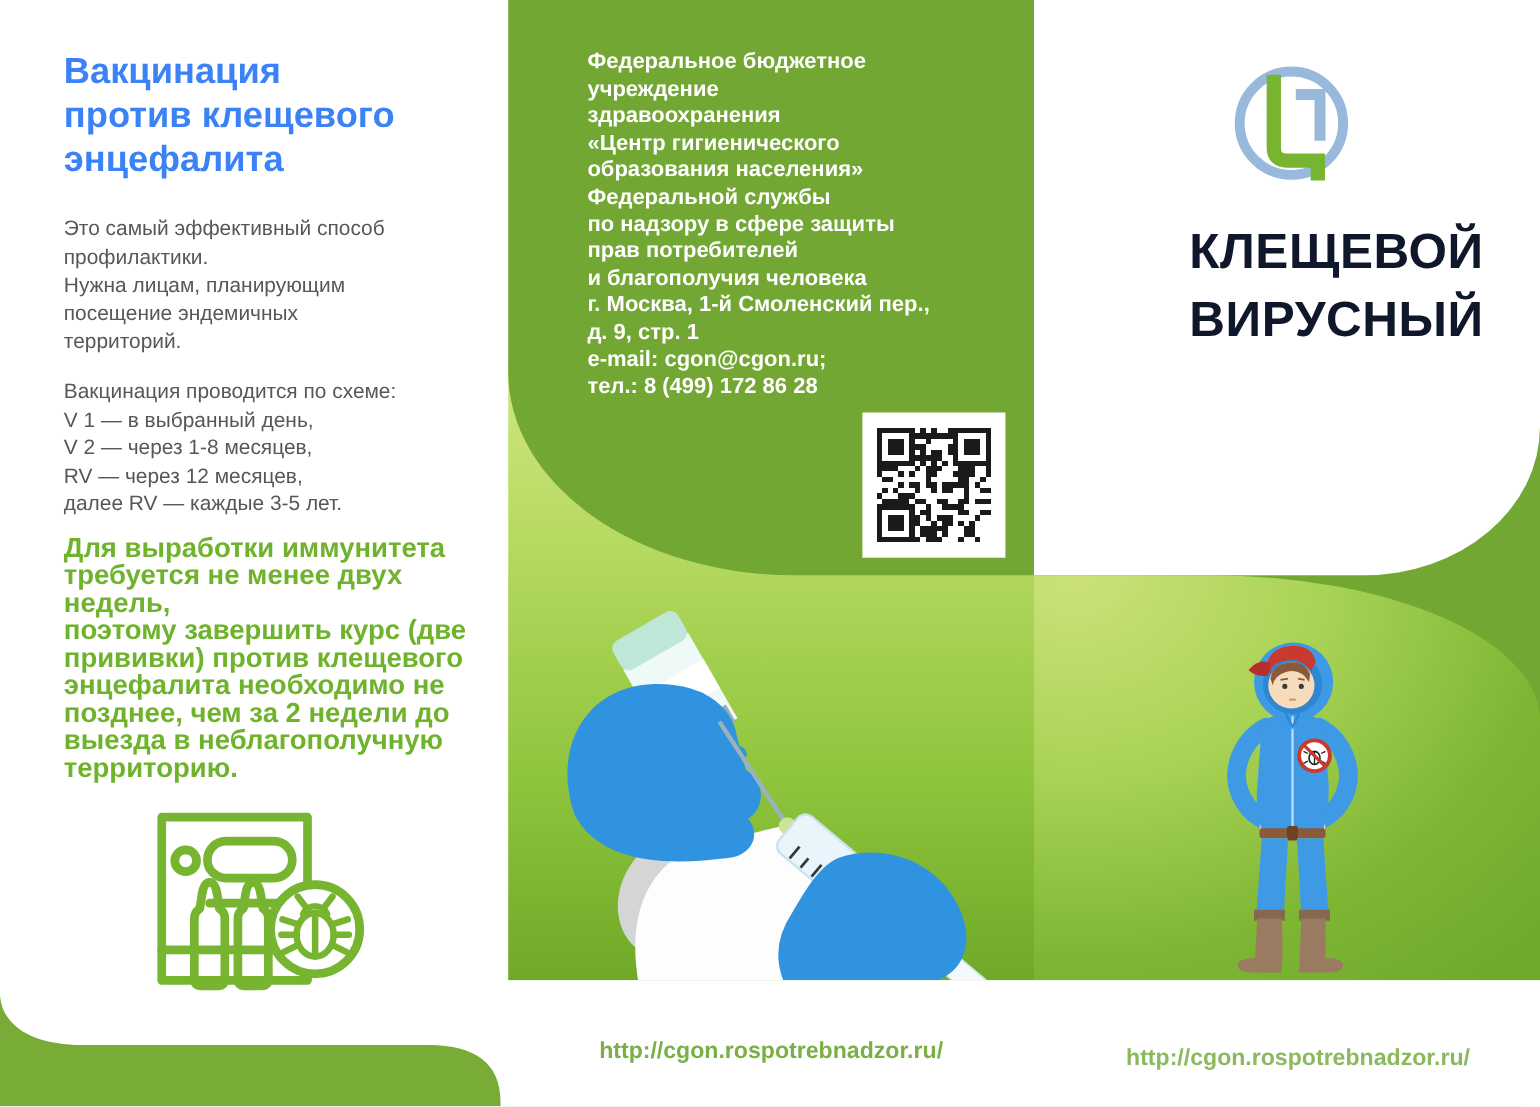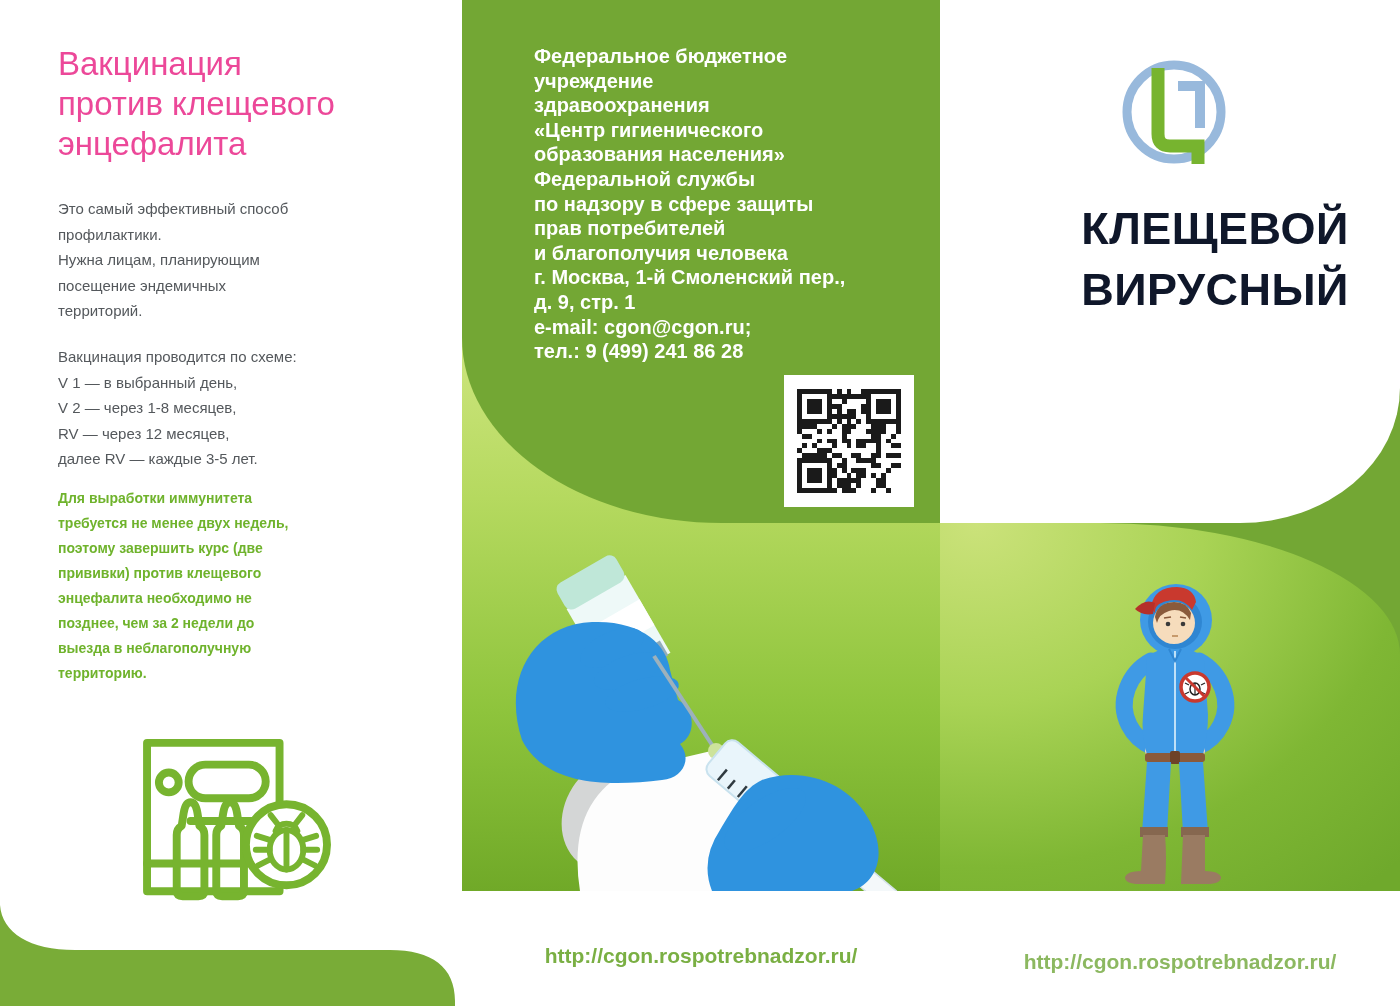--- a/index.html
+++ b/index.html
@@ -3,25 +3,25 @@
 <meta charset="utf-8">
 <style>
   html,body{margin:0;padding:0;background:#e8e8e8;}
   .page{position:relative;width:1400px;height:1006px;background:#ffffff;overflow:hidden;
         font-family:"Liberation Sans","DejaVu Sans",sans-serif;margin:0 auto;}
   .abs{position:absolute;}
   .preline{white-space:pre-line;}
 
   
   .panel-left{left:0;top:0;width:462px;height:1006px;background:#fff;}
-  .l-title{left:58px;top:44px;width:400px;font-size:33px;line-height:40px;font-weight:400;color:#ec4899;}
-  .l-body{left:58px;width:400px;font-size:15px;line-height:25.6px;color:#54585C;}
+  .l-title{left:58px;top:44px;width:400px;font-size:33px;line-height:40px;font-weight:700;color:#3b82f6;}
+  .l-body{left:58px;width:400px;font-size:19px;line-height:25.6px;color:#54585C;}
   .l-intro{top:196px;}
   .l-sched{top:344px;}
-  .l-high{left:58px;top:486px;width:400px;font-size:14px;line-height:25px;font-weight:700;color:#6FB32C;}
+  .l-high{left:58px;top:486px;width:400px;font-size:25px;line-height:25px;font-weight:700;color:#6FB32C;}
   .l-icon{left:140px;top:735px;width:200px;height:178px;}
   .l-footer-svg{left:0;bottom:0;width:460px;height:101px;}
 
   
   .panel-mid{left:462px;top:0;width:478px;height:1006px;}
   .mid-grad{left:0;top:330px;width:478px;height:561px;
             background:linear-gradient(180deg,#cfe680 0%,#b5d95f 30%,#8ec43c 68%,#70a928 100%);}
   .mid-dark{left:0;top:0;width:478px;height:523px;background:#73A734;
             border-bottom-left-radius:260px 185px;}
   .m-org{left:72px;top:44px;width:404px;font-size:20px;line-height:24.6px;font-weight:700;color:#ffffff;}
@@ -112,21 +112,21 @@
 здравоохранения
 «Центр гигиенического
 образования населения»
 Федеральной службы
 по надзору в сфере защиты
 прав потребителей
 и благополучия человека
 г. Москва, 1-й Смоленский пер.,
 д. 9, стр. 1
 e-mail: cgon@cgon.ru;
-тел.: 9 (499) 241 86 28</div>
+тел.: 8 (499) 172 86 28</div>
 
     <div class="abs qr-box">
       <svg id="qr-svg" width="104" height="104" viewBox="0 0 21 21" fill="#1a1a1a" shape-rendering="crispEdges">
           <rect x="0" y="0" width="1" height="1"></rect>
           <rect x="1" y="0" width="1" height="1"></rect>
           <rect x="2" y="0" width="1" height="1"></rect>
           <rect x="3" y="0" width="1" height="1"></rect>
           <rect x="4" y="0" width="1" height="1"></rect>
           <rect x="5" y="0" width="1" height="1"></rect>
           <rect x="6" y="0" width="1" height="1"></rect>

